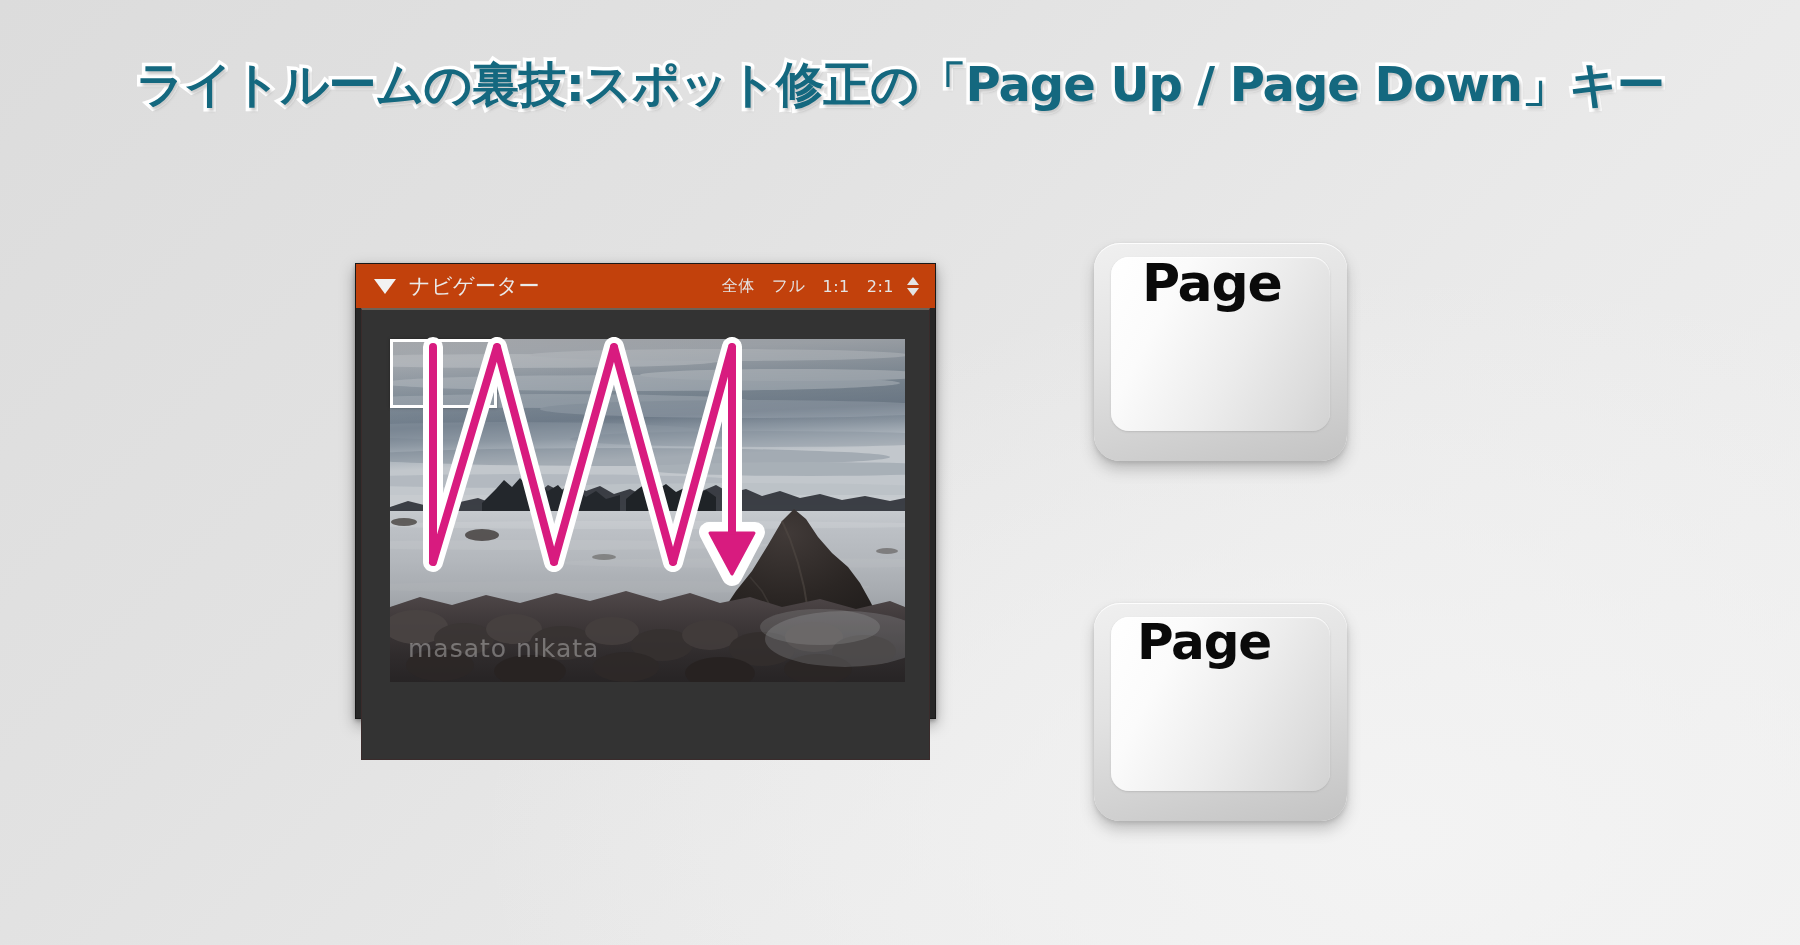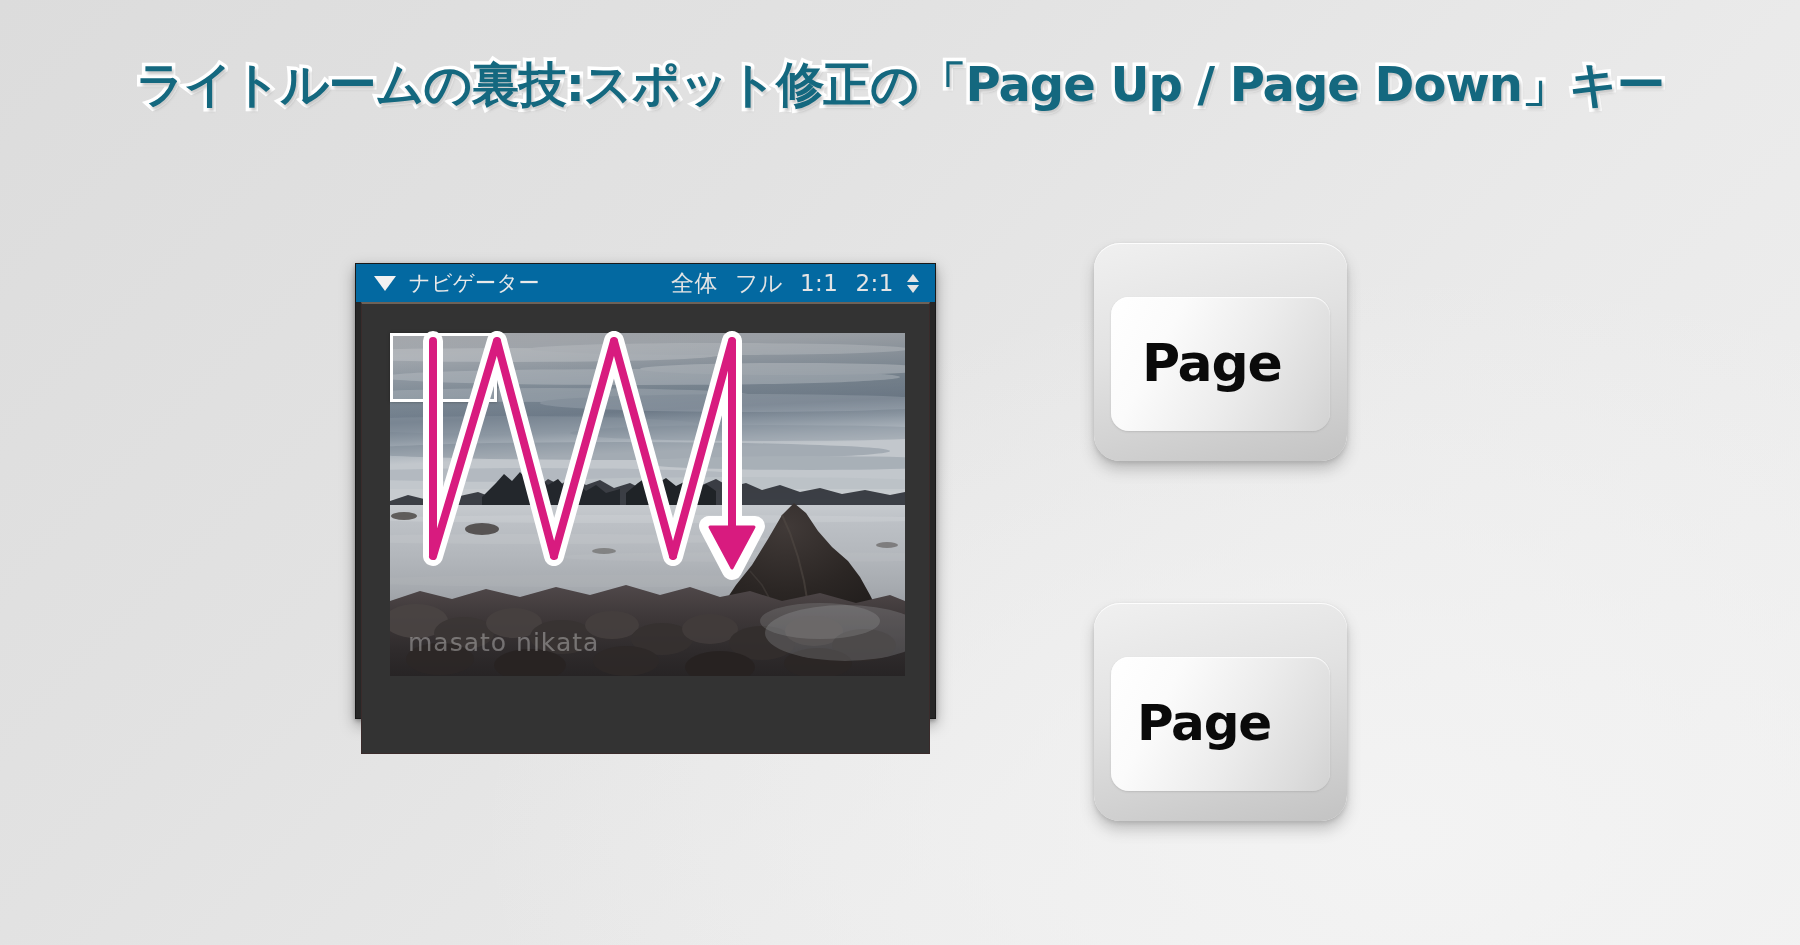--- a/index.html
+++ b/index.html
@@ -57,26 +57,26 @@
     background: #272727;
     border: 1px solid #191919;
     box-shadow:
       0 6px 14px rgba(0,0,0,0.34),
       0 2px 4px rgba(0,0,0,0.25);
     box-sizing: border-box;
   }
 
   #navigator-header {
     position: relative;
-    height: 38px;
+    height: 44px;
     padding: 0 16px 0 18px;
     display: flex;
     align-items: center;
     justify-content: space-between;
-    background: #0369a1;
+    background: #c2410c;
     box-sizing: border-box;
   }
 
   .nav-header-left {
     display: flex;
     align-items: center;
     gap: 13px;
   }
 
   #nav-disclosure-triangle {
@@ -94,21 +94,21 @@
     font-family: "DejaVu Sans", "Liberation Sans", sans-serif;
     letter-spacing: 0.5px;
     white-space: nowrap;
   }
 
   .nav-header-right {
     display: flex;
     align-items: center;
     gap: 17px;
     color: #e4e4e4;
-    font-size: 23px;
+    font-size: 16px;
     font-family: "DejaVu Sans", "Liberation Sans", sans-serif;
     white-space: nowrap;
   }
   .zoom-opt { letter-spacing: 0.5px; }
 
   #nav-zoom-stepper {
     display: flex;
     flex-direction: column;
     align-items: center;
     gap: 3px;
@@ -193,25 +193,23 @@
     left: 17px;
     top: 14px;
     right: 17px;
     bottom: 30px;
     border-radius: 18px;
     background: linear-gradient(118deg, #ffffff 0%, #fbfbfb 26%, #ececec 58%, #dcdcdc 86%, #d2d2d2 100%);
     box-shadow:
       inset 0 1px 1px rgba(255,255,255,0.95),
       0 1px 2px rgba(140,140,140,0.35);
     display: flex;
-    flex-direction: column;
-    justify-content: center;
+    justify-content: space-between;
     padding-left: 31px;
     box-sizing: border-box;
-    margin-top: 40px;
   }
   .keycap-line {
     font-family: "DejaVu Sans", "Liberation Sans", sans-serif;
     font-weight: 700;
     font-size: 52px;
     line-height: 1.03;
     color: #0a0a0a;
     letter-spacing: -1.2px;
     white-space: nowrap;
   }

